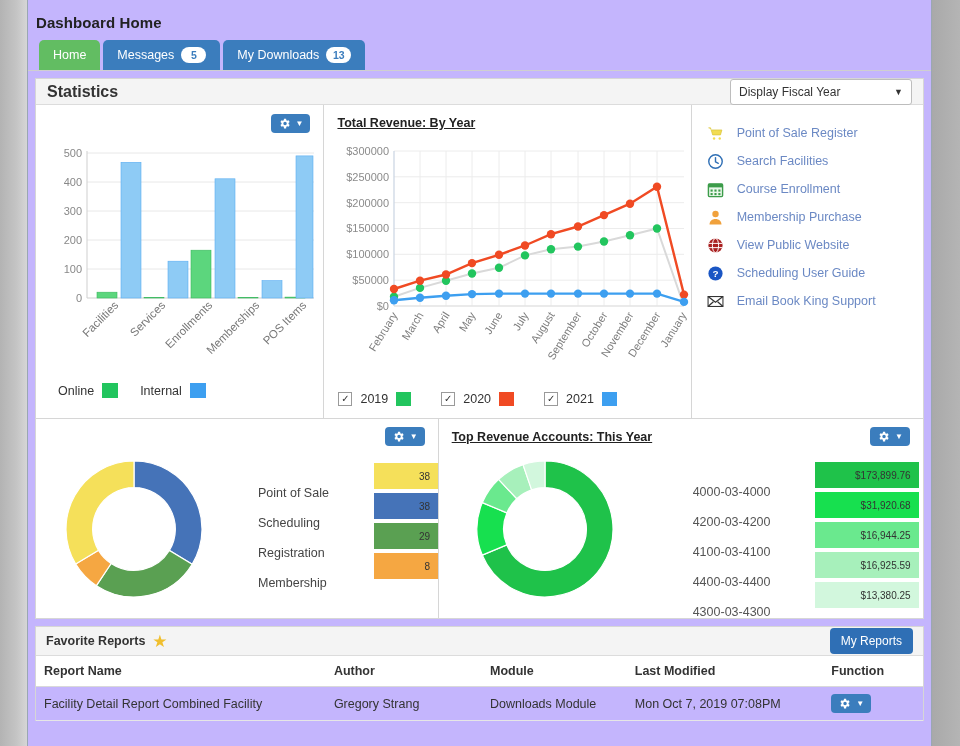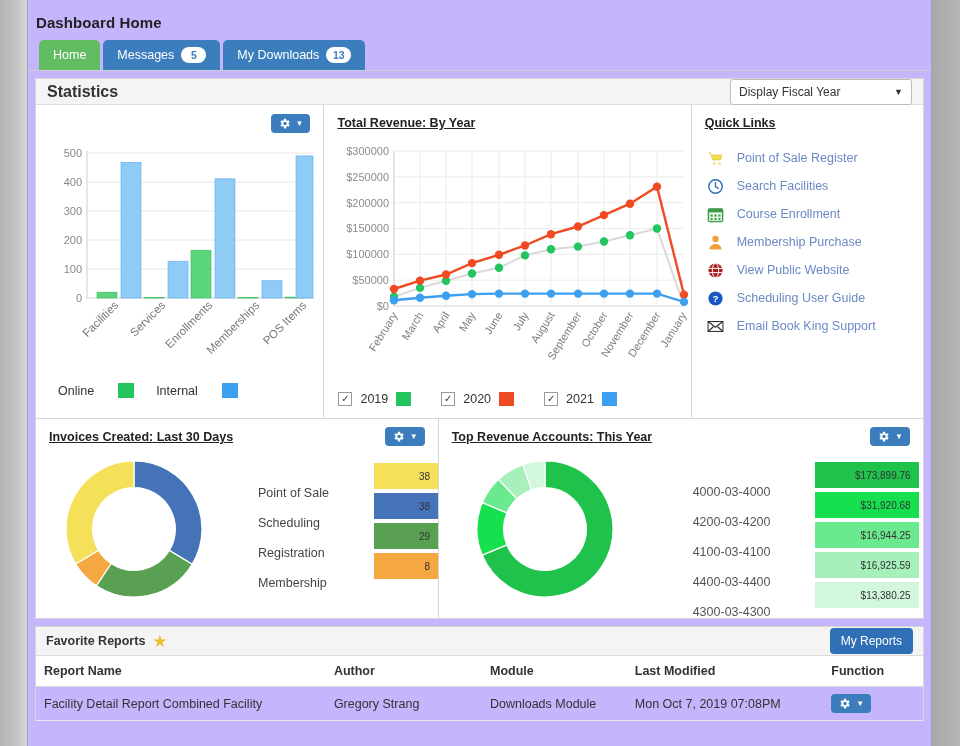--- a/index.html
+++ b/index.html
@@ -94,21 +94,21 @@
   }
   .gear-btn svg { display: block; }
   .gear-btn .caret { color: #fff; font-size: 8px; line-height: 1; }
   
   .barchart { position: absolute; left: 13px; top: 38px; }
   .legend-row {
     position: absolute; left: 22px; bottom: 20px;
     display: flex; align-items: center; gap: 22px;
     font-size: 12.5px; color: #333;
   }
-  .legend-row .item { display: flex; align-items: center; gap: 24px; }
+  .legend-row .item { display: flex; align-items: center; gap: 8px; }
   .legend-row .sw { width: 16px; height: 15px; display: inline-block; }
   
   .linechart { position: absolute; left: 8px; top: 36px; }
   .line-legend {
     position: absolute; left: 14px; bottom: 12px;
     display: flex; align-items: center; gap: 30px;
     font-size: 12.5px; color: #333;
   }
   .line-legend .item { display: flex; align-items: center; gap: 8px; cursor: pointer; }
   .line-legend .chk {
@@ -391,21 +391,20 @@
             </div>
             <div class="item">
               <span class="chk">✓</span>
               <span>2021</span>
               <span class="sw" style="background:#3d9ff0"></span>
             </div>
           </div>
         </div>
 
         <div class="card card-links">
-          <div class="card-title">Quick Links</div>
           <div class="ql-list">
 
             <div class="ql-item">
               <span class="ql-ico">
                 <svg width="17" height="17" viewBox="0 0 24 24">
                     <path fill="#f2dc52" stroke="#d8c33c" stroke-width="1" d="M2 4h3l3 10h11l2-7H7"></path>
                     <circle cx="10" cy="19" r="1.7" fill="#f2dc52"></circle>
                     <circle cx="18" cy="19" r="1.7" fill="#f2dc52"></circle>
                   </svg>
               </span>
@@ -481,21 +480,20 @@
               <span>Email Book King Support</span>
             </div>
 
           </div>
         </div>
       </div>
 
       <div class="row2">
 
         <div class="card card-inv">
-          <div class="card-title">Invoices Created: Last 30 Days</div>
           <div class="gear-btn" style="right:13px; top:8px;">
             <svg width="13" height="13" viewBox="0 0 24 24">
               <path fill="#ffffff" d="M19.4 13a7.6 7.6 0 0 0 0-2l2.1-1.6-2-3.5-2.5 1a7.6 7.6 0 0 0-1.7-1L15 3h-4l-.3 2.8a7.6 7.6 0 0 0-1.7 1l-2.5-1-2 3.5L6.6 11a7.6 7.6 0 0 0 0 2l-2.1 1.6 2 3.5 2.5-1c.5.4 1.1.8 1.7 1L11 21h4l.3-2.8c.6-.3 1.2-.6 1.7-1l2.5 1 2-3.5-2.1-1.7zM13 15.2A3.2 3.2 0 1 1 13 8.8a3.2 3.2 0 0 1 0 6.4z"></path>
             </svg>
             <span class="caret">▼</span>
           </div>
 
           <svg class="donut-wrap" width="152" height="152" viewBox="0 0 152 152">
 
             <g transform="translate(76,76)">

